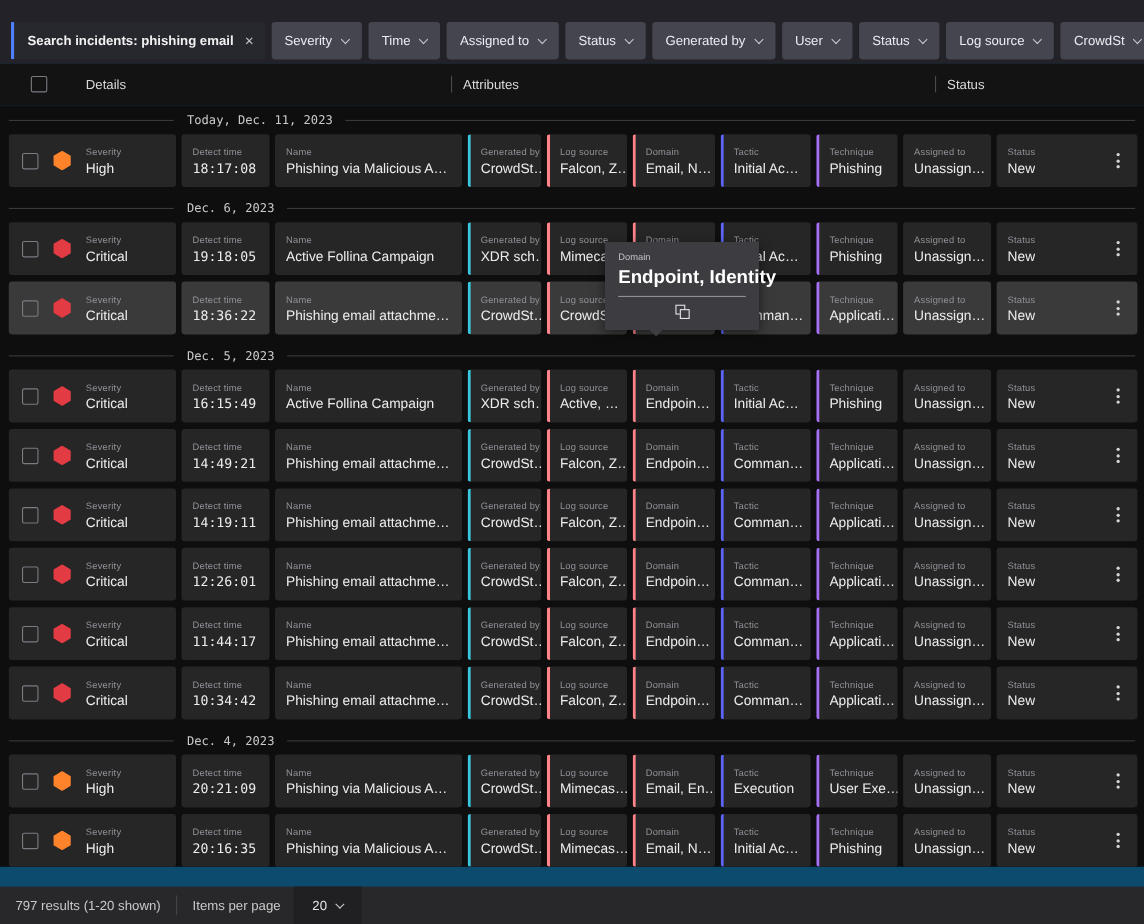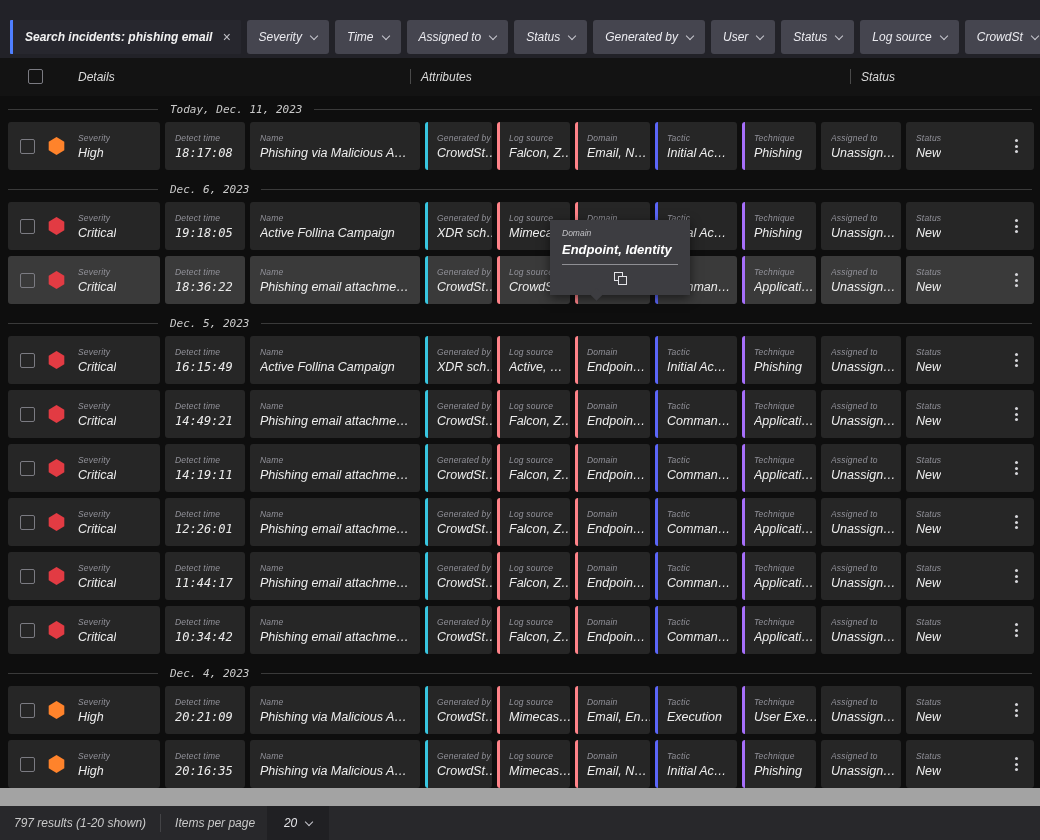--- a/index.html
+++ b/index.html
@@ -1,22 +1,21 @@
 <!DOCTYPE html>
 <html><head>
 <meta charset="utf-8">
 <style>
   html,body{margin:0;padding:0;background:#050505;}
   *{box-sizing:border-box;}
   .screen{
     position:relative;width:1040px;height:840px;overflow:hidden;
-    background:#a3a3a3;
+    background:#0c4a6e;
     font-family:"Liberation Sans","DejaVu Sans",sans-serif;
     color:#e8e8e8;
-    font-style:italic;
   }
   
   .filterbar{
     height:58px;background:#222228;display:flex;align-items:flex-end;
     gap:6px;padding:0 0 4px 10px;overflow:hidden;
   }
   .search-chip{
     height:34px;background:#27272e;border-left:3px solid #4f7fff;
     display:flex;align-items:center;gap:10px;padding:0 10px 0 12px;
     font-size:12px;font-weight:700;color:#f2f2f2;white-space:nowrap;border-radius:1px;
@@ -64,21 +63,21 @@
   .hex{width:17px;height:18px;flex:none;
     clip-path:polygon(50% 0,96% 26%,96% 74%,50% 100%,4% 74%,4% 26%);}
   .kebab{display:flex;flex-direction:column;gap:2.5px;align-items:center;width:20px;cursor:pointer;flex:none;}
   .kebab i{width:3px;height:3px;border-radius:50%;background:#d6d6da;}
   
   .tooltip{
     position:absolute;left:550px;top:220px;width:140px;background:#3d3d41;z-index:20;
     padding:8px 12px 4px;box-shadow:0 3px 10px rgba(0,0,0,.55);
   }
   .tooltip .tlbl{font-size:8.5px;color:#c2c2c6;margin-bottom:4px;}
-  .tooltip .tval{font-size:13px;font-weight:700;color:#ffffff;white-space:nowrap;}
+  .tooltip .tval{font-size:17px;font-weight:700;color:#ffffff;white-space:nowrap;}
   .tooltip .tdiv{border-top:1px solid #8f8f94;margin-top:7px;}
   .tooltip .ticonrow{height:26px;display:flex;align-items:center;justify-content:center;}
   .copyicon{position:relative;width:13px;height:13px;}
   .copyicon i{position:absolute;width:9px;height:9px;border:1.4px solid #e4e4e8;background:#3d3d41;}
   .copyicon i.b{left:0;top:0;}
   .copyicon i.f{left:4px;top:4px;}
   .tooltip .caret{position:absolute;left:42px;bottom:-4px;width:9px;height:9px;background:#3d3d41;transform:rotate(45deg);}
   
   .bottombar{
     position:absolute;left:0;bottom:0;width:100%;height:34px;background:#28282b;z-index:30;

